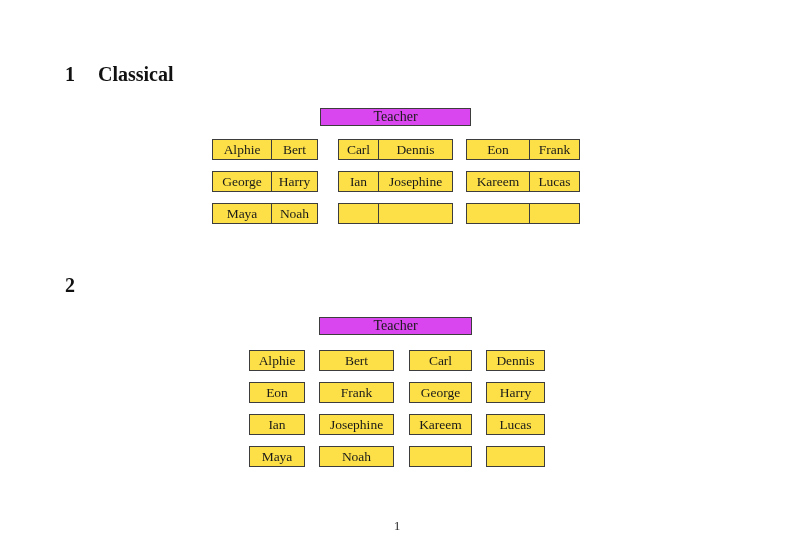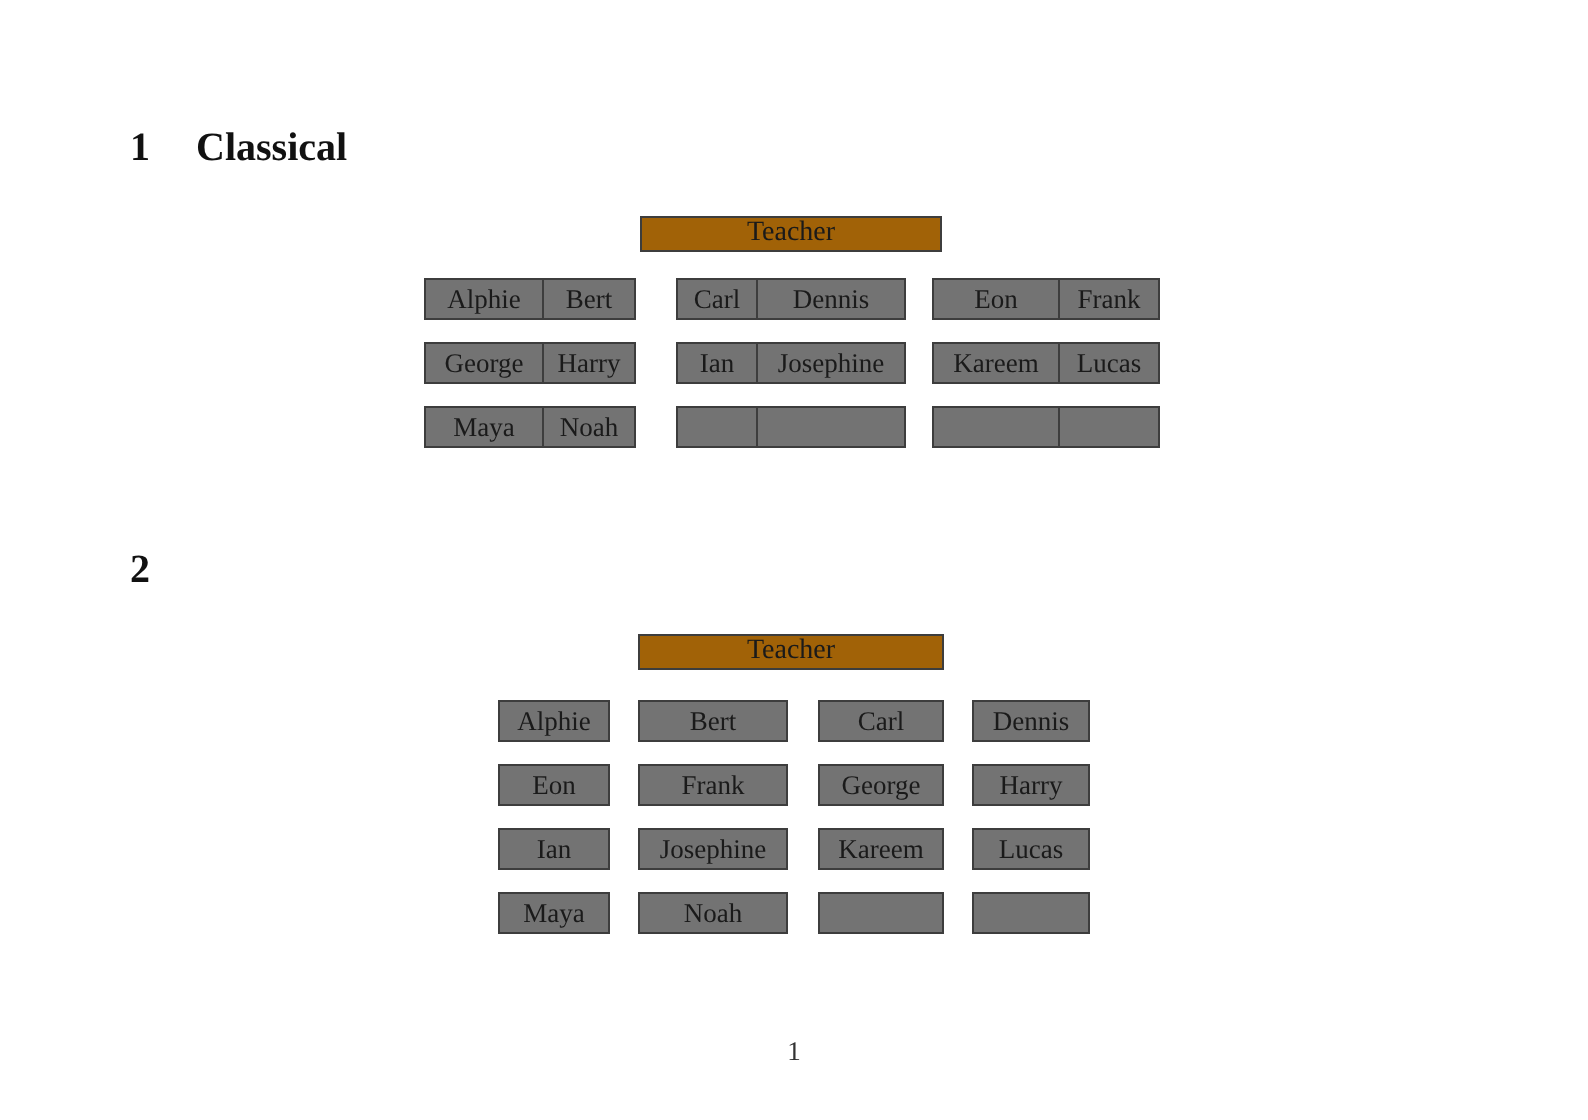--- a/index.html
+++ b/index.html
@@ -26,32 +26,32 @@
     white-space: nowrap;
   }
   .section-heading .heading-number {
     display: inline-block;
     width: 33px;
   }
   .teacher-box {
     position: absolute;
     box-sizing: border-box;
     border: 1px solid #3d3d3d;
-    background: #a16207;
+    background: #d946ef;
     display: flex;
     align-items: center;
     justify-content: center;
     font-size: 14px;
     line-height: 14px;
   }
   .desk {
     position: absolute;
     display: flex;
     border: 1px solid #3d3d3d;
-    background: #737373;
+    background: #fde047;
   }
   .seat {
     display: flex;
     align-items: center;
     justify-content: center;
     font-size: 13.5px;
     line-height: 13.5px;
     white-space: nowrap;
     overflow: hidden;
   }

